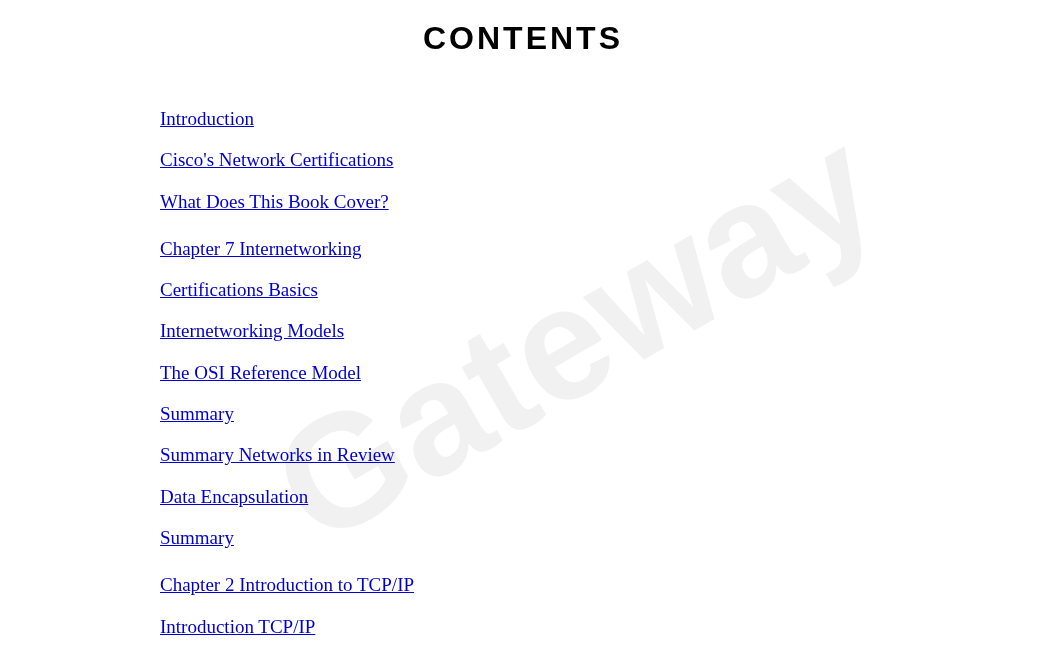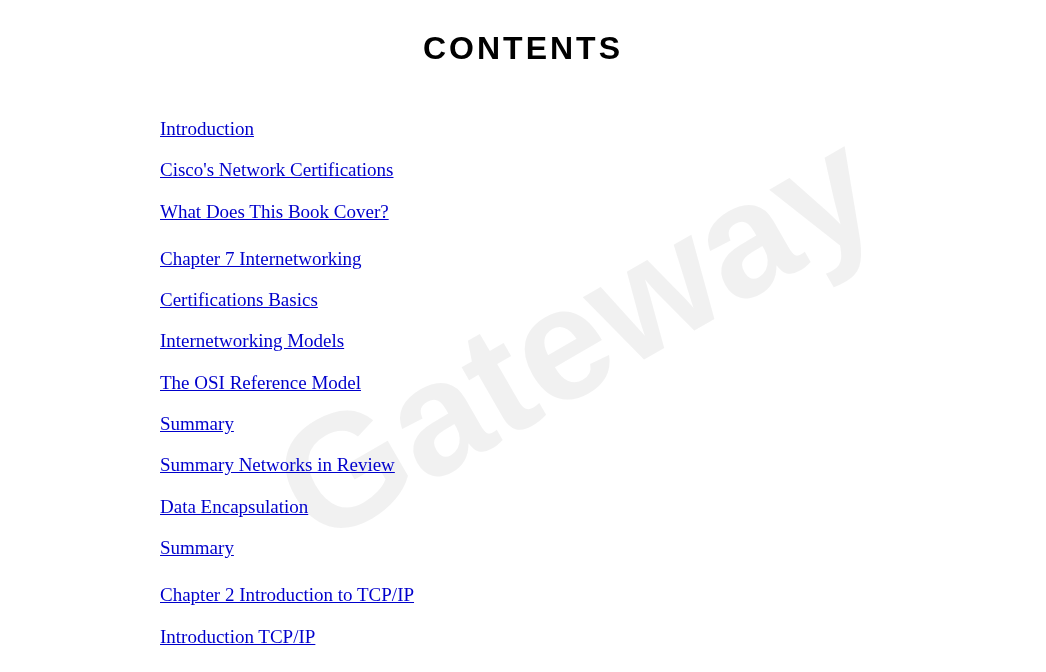--- a/index.html
+++ b/index.html
@@ -28,21 +28,21 @@
       font-family: Arial, sans-serif;
       pointer-events: none;
       user-select: none;
       white-space: nowrap;
       z-index: 0;
     }
 
     .page-container {
       position: relative;
       z-index: 1;
-      padding: 20px 160px 20px 160px;
+      padding: 10px 160px 20px 160px;
     }
 
     .page-title {
       text-align: center;
       font-size: 32px;
       font-weight: 900;
       font-family: Arial, sans-serif;
       color: #000000;
       letter-spacing: 3px;
       margin-bottom: 40px;

